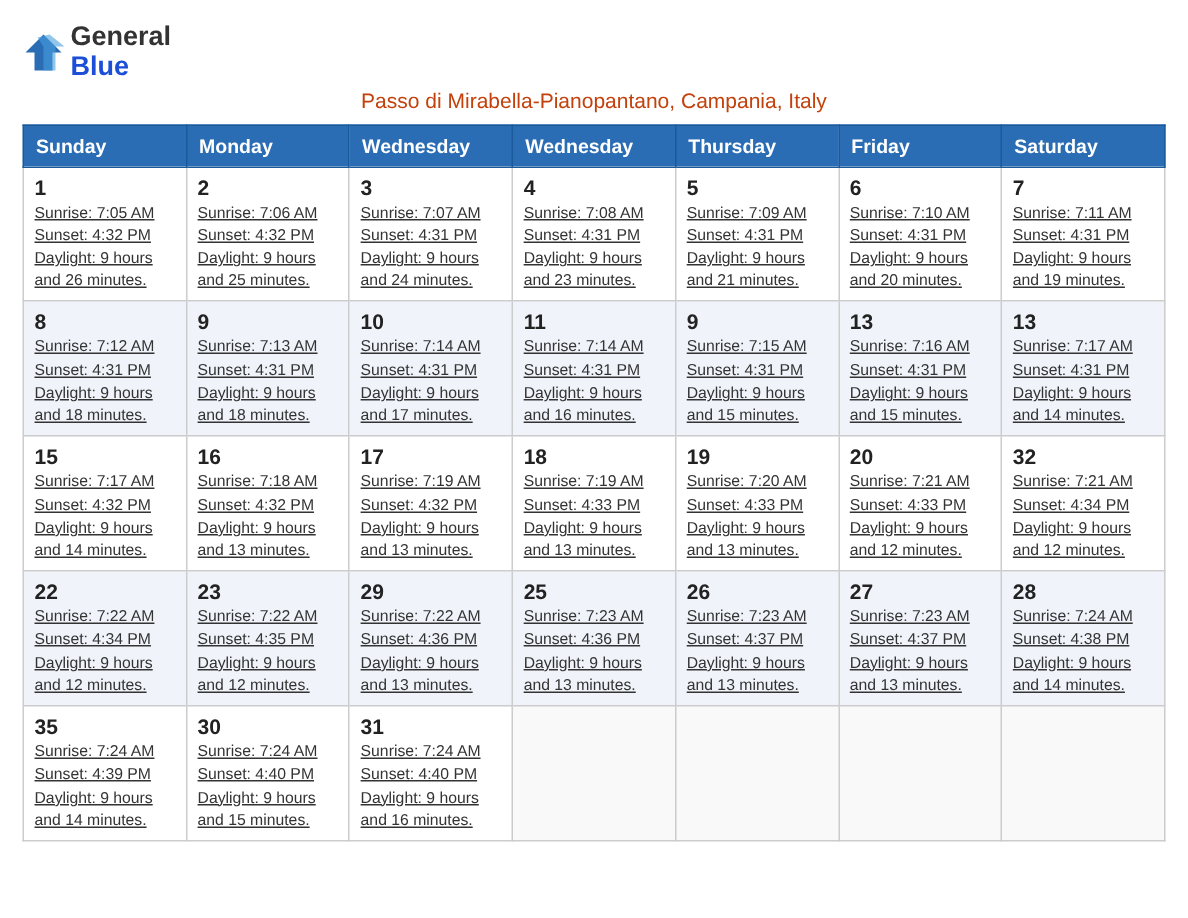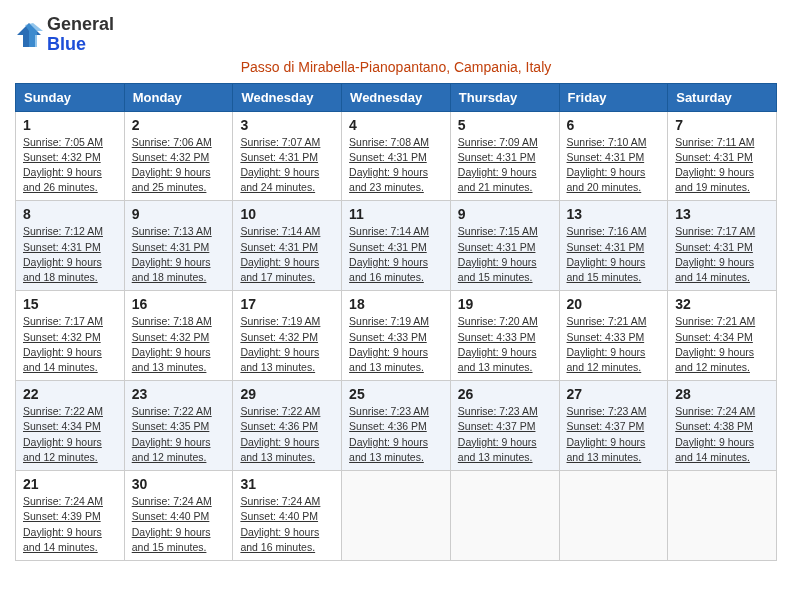--- a/index.html
+++ b/index.html
@@ -230,21 +230,21 @@
           <span class="day-num">27</span>
           <div class="cell-info">Sunrise: 7:23 AM<br>Sunset: 4:37 PM<br>Daylight: 9 hours and 13 minutes.</div>
         </td>
         <td>
           <span class="day-num">28</span>
           <div class="cell-info">Sunrise: 7:24 AM<br>Sunset: 4:38 PM<br>Daylight: 9 hours and 14 minutes.</div>
         </td>
       </tr>
       <tr>
         <td>
-          <span class="day-num">21</span>
+          <span class="day-num">35</span>
           <div class="cell-info">Sunrise: 7:24 AM<br>Sunset: 4:39 PM<br>Daylight: 9 hours and 14 minutes.</div>
         </td>
         <td>
           <span class="day-num">30</span>
           <div class="cell-info">Sunrise: 7:24 AM<br>Sunset: 4:40 PM<br>Daylight: 9 hours and 15 minutes.</div>
         </td>
         <td>
           <span class="day-num">31</span>
           <div class="cell-info">Sunrise: 7:24 AM<br>Sunset: 4:40 PM<br>Daylight: 9 hours and 16 minutes.</div>
         </td>

